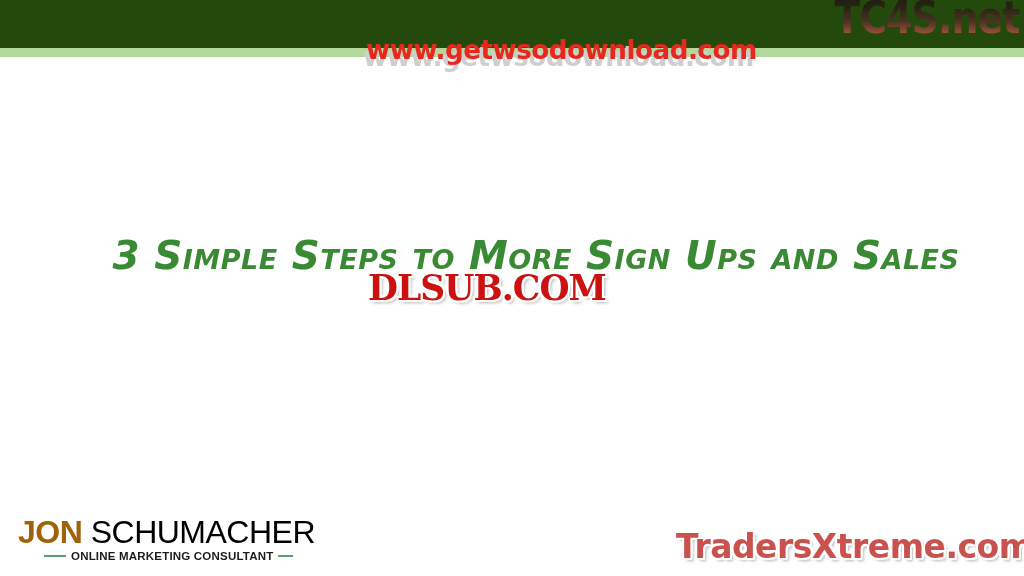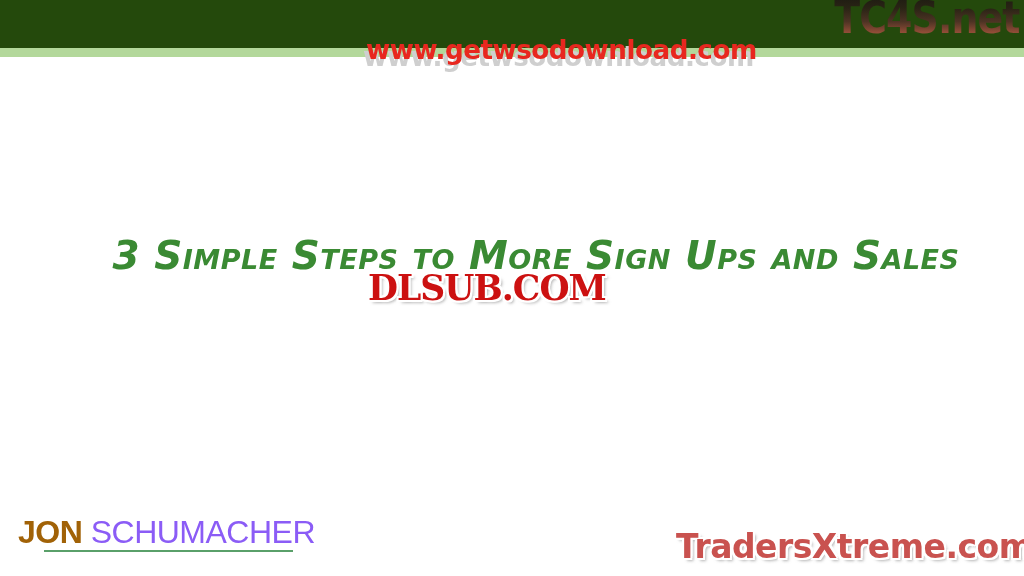--- a/index.html
+++ b/index.html
@@ -143,21 +143,21 @@
     font-size: 32px;
     line-height: 34px;
     letter-spacing: -0.5px;
     white-space: nowrap;
   }
   #js-logo-name .jon {
     color: #a16207;
     font-weight: bold;
   }
   #js-logo-name .schumacher {
-    color: #8b5cf6;
+    color: #000000;
     font-weight: normal;
   }
   #js-logo-tag-row {
     display: flex;
     align-items: center;
     margin-top: 1px;
     padding-left: 26px;
   }
   #js-logo-tag-row .rule {
     height: 2px;
@@ -216,19 +216,20 @@
   </div>
 
   <div id="dlsub">DLSUB.COM</div>
 
   <div id="js-logo">
     <div id="js-logo-name">
       <span class="jon">JON</span><span>&nbsp;</span><span class="schumacher">SCHUMACHER</span>
     </div>
     <div id="js-logo-tag-row">
       <span class="rule left"></span>
+      <span id="js-logo-tagline">ONLINE MARKETING CONSULTANT</span>
       <span class="rule right"></span>
     </div>
   </div>
 
   <div id="traders">TradersXtreme.com</div>
 
 </div>
 
 </body></html>

